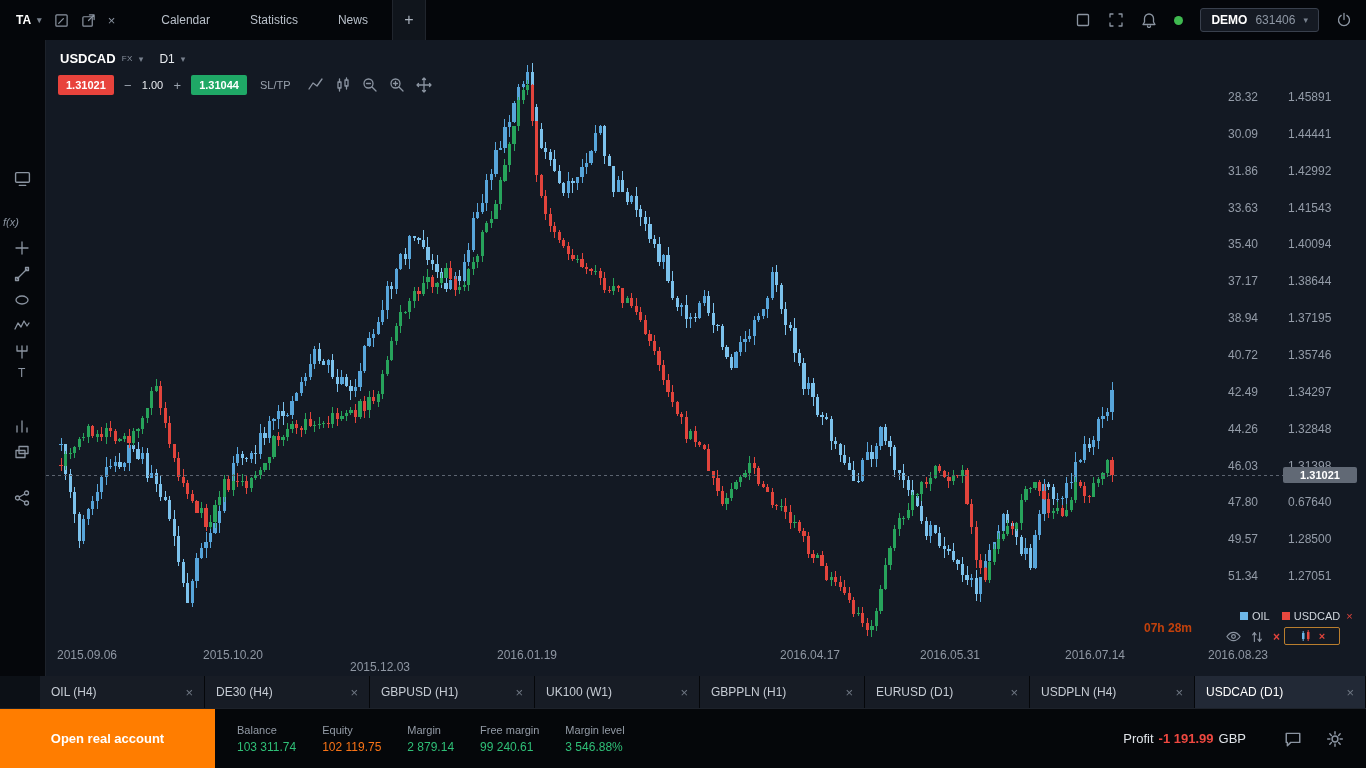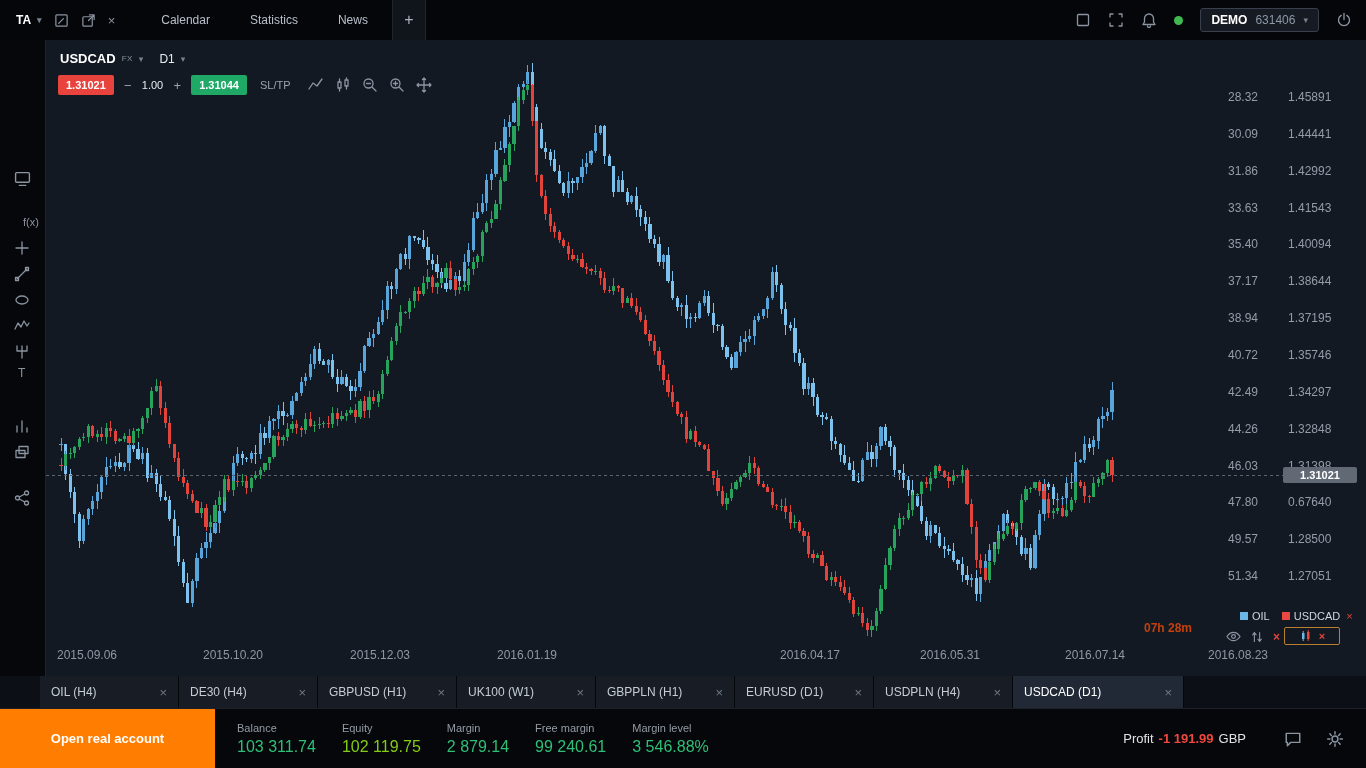--- a/index.html
+++ b/index.html
@@ -23,21 +23,21 @@
   .status-dot{width:9px;height:9px;border-radius:50%;background:#3fb950}
   .demo-box{display:flex;align-items:center;gap:8px;border:1px solid #39404d;background:#151a23;
     border-radius:3px;padding:4px 10px;font-size:12px}
   .demo-box .mode{color:#fff;font-weight:bold}
   .demo-box .num{color:#8e97a4}
 
   
   .chart-panel{position:absolute;left:0;top:40px;width:1366px;height:636px;background:#05070b}
   .tool-col{position:absolute;left:0;top:0;width:45px;height:636px;background:#05070b;z-index:4}
   .tool-col .t-ico{position:absolute;left:14px}
-  .tool-col .t-txt{position:absolute;left:23px;color:#8b94a1;font-size:11px;}
+  .tool-col .t-txt{position:absolute;left:3px;color:#8b94a1;font-size:11px;font-style:italic}
   .chart-area{position:absolute;left:45px;top:0;width:1321px;height:636px;background:#131923;
     border-left:1px solid #1d222b}
 
   .sym-row{position:absolute;left:60px;top:11px;display:flex;align-items:center;gap:6px;z-index:6}
   .sym{font-size:13px;font-weight:bold;color:#fff}
   .mkt{font-size:8px;color:#8a93a1;letter-spacing:.5px}
   .tf{font-size:12px;color:#e8ebef;margin-left:10px}
   .trade-row{position:absolute;left:58px;top:35px;display:flex;align-items:center;gap:7px;z-index:6}
   .badge{font-size:11px;font-weight:bold;color:#fff;border-radius:2px;padding:4px 8px}
   .step-btn{color:#9aa3ae;font-size:13px;width:14px;text-align:center}
@@ -56,34 +56,34 @@
   .legend .x{color:#e2443c;font-size:11px;margin-left:2px}
   .chart-ctrls{position:absolute;left:1226px;top:589px;display:flex;align-items:center;gap:9px;z-index:5}
   .chart-ctrls .x{color:#e2443c;font-size:12px;font-weight:bold}
   .qbox{position:absolute;left:1284px;top:587px;width:56px;height:18px;border:1px solid #b97e2e;
     border-radius:2px;display:flex;align-items:center;justify-content:center;gap:6px;z-index:5}
   .qbox .x{color:#e2443c;font-size:11px;font-weight:bold}
 
   
   .inst-bar{position:absolute;left:0;top:676px;width:1366px;height:32px;background:#0c1016;display:flex}
   .inst-spacer{width:40px}
-  .inst-tab{width:139px;background:#171c25;border-right:1px solid #05070a;display:flex;align-items:center;
+  .inst-tab{width:165px;background:#171c25;border-right:1px solid #05070a;display:flex;align-items:center;
     padding:0 11px;font-size:12px;color:#c6ccd4}
   .inst-tab.active{background:#222936;color:#fff}
   .inst-tab .close{margin-left:auto;color:#707884;font-size:13px}
   .inst-tab:last-child{width:171px}
 
   
   .statusbar{position:absolute;left:0;top:708px;width:1366px;height:60px;background:#05070a;
     border-top:1px solid #1d222a;display:flex;align-items:center}
   .cta{width:215px;height:60px;display:flex;align-items:center;justify-content:center;
     color:#fff;font-size:13px;font-weight:bold}
   .stats{display:flex;margin-left:22px;gap:26px}
   .stat .lbl{font-size:11px;color:#949ca7}
-  .stat .val{font-size:16px;margin-top:4px}
+  .stat .val{font-size:12px;margin-top:4px}
   .profit{margin-left:auto;display:flex;align-items:center;gap:5px;font-size:13px;color:#dfe3e8}
   .profit .pv{font-weight:bold}
   .sb-icos{display:flex;align-items:center;gap:24px;margin:0 22px 0 38px}
 </style>
 </head>
 <body>
 
 <div class="topbar">
   <div class="ws">
     <span>TA</span>
@@ -1213,21 +1213,21 @@
       <div class="axis-label" style="top: 491.2px; left: 1228px;">49.57</div>
       <div class="axis-label" style="top: 491.2px; left: 1288px;">1.28500</div>
       <div class="axis-label" style="top: 528px; left: 1228px;">51.34</div>
       <div class="axis-label" style="top: 528px; left: 1288px;">1.27051</div>
     </div>
   <div class="price-tag">1.31021</div>
 
   <div id="x-axis">
       <div class="x-date" style="left: 42px;">2015.09.06</div>
       <div class="x-date" style="left: 188px;">2015.10.20</div>
-      <div class="x-date" style="left: 335px;">2015.12.03</div>
+      <div class="x-date" style="left: 335px; margin-top: 12px;">2015.12.03</div>
       <div class="x-date" style="left: 482px;">2016.01.19</div>
       <div class="x-date" style="left: 623px; margin-top: 36px;">2016.03.03</div>
       <div class="x-date" style="left: 765px;">2016.04.17</div>
       <div class="x-date" style="left: 905px;">2016.05.31</div>
       <div class="x-date" style="left: 1050px;">2016.07.14</div>
       <div class="x-date" style="left: 1193px;">2016.08.23</div>
     </div>
 
   <div class="countdown" style="color: #c2410c;">07h 28m</div>
   <div class="legend" id="legend">
@@ -1304,21 +1304,21 @@
 
 <div class="statusbar">
   <div class="cta" id="cta" style="background: rgb(255, 125, 0);">Open real account</div>
   <div class="stats" id="stats">
       <div class="stat">
         <div class="lbl">Balance</div>
         <div class="val" style="color: rgb(47, 191, 119);">103 311.74</div>
       </div>
       <div class="stat">
         <div class="lbl">Equity</div>
-        <div class="val" style="color: #84cc16;">102 119.75</div>
+        <div class="val" style="color: #f97316;">102 119.75</div>
       </div>
       <div class="stat">
         <div class="lbl">Margin</div>
         <div class="val" style="color: rgb(47, 191, 119);">2 879.14</div>
       </div>
       <div class="stat">
         <div class="lbl">Free margin</div>
         <div class="val" style="color: rgb(47, 191, 119);">99 240.61</div>
       </div>
       <div class="stat">

